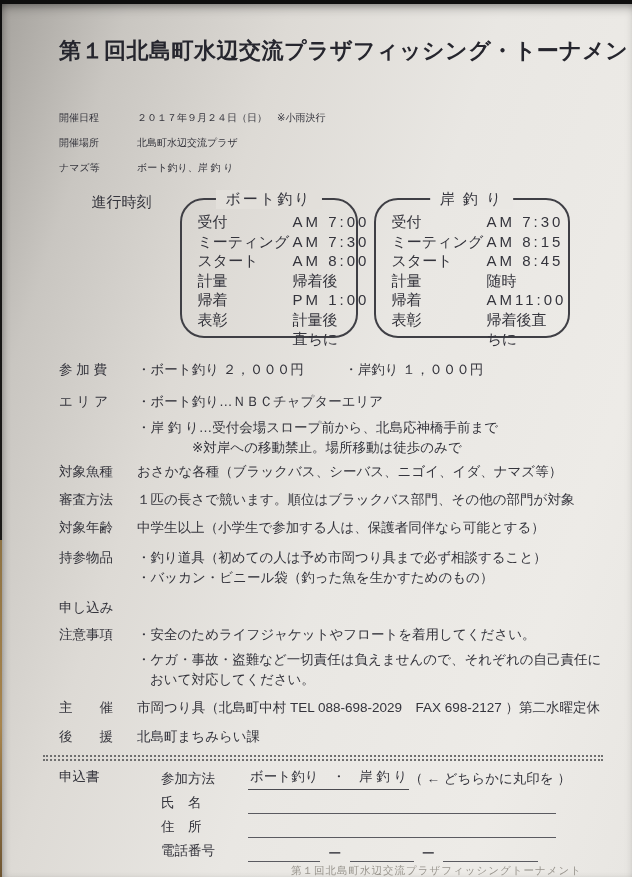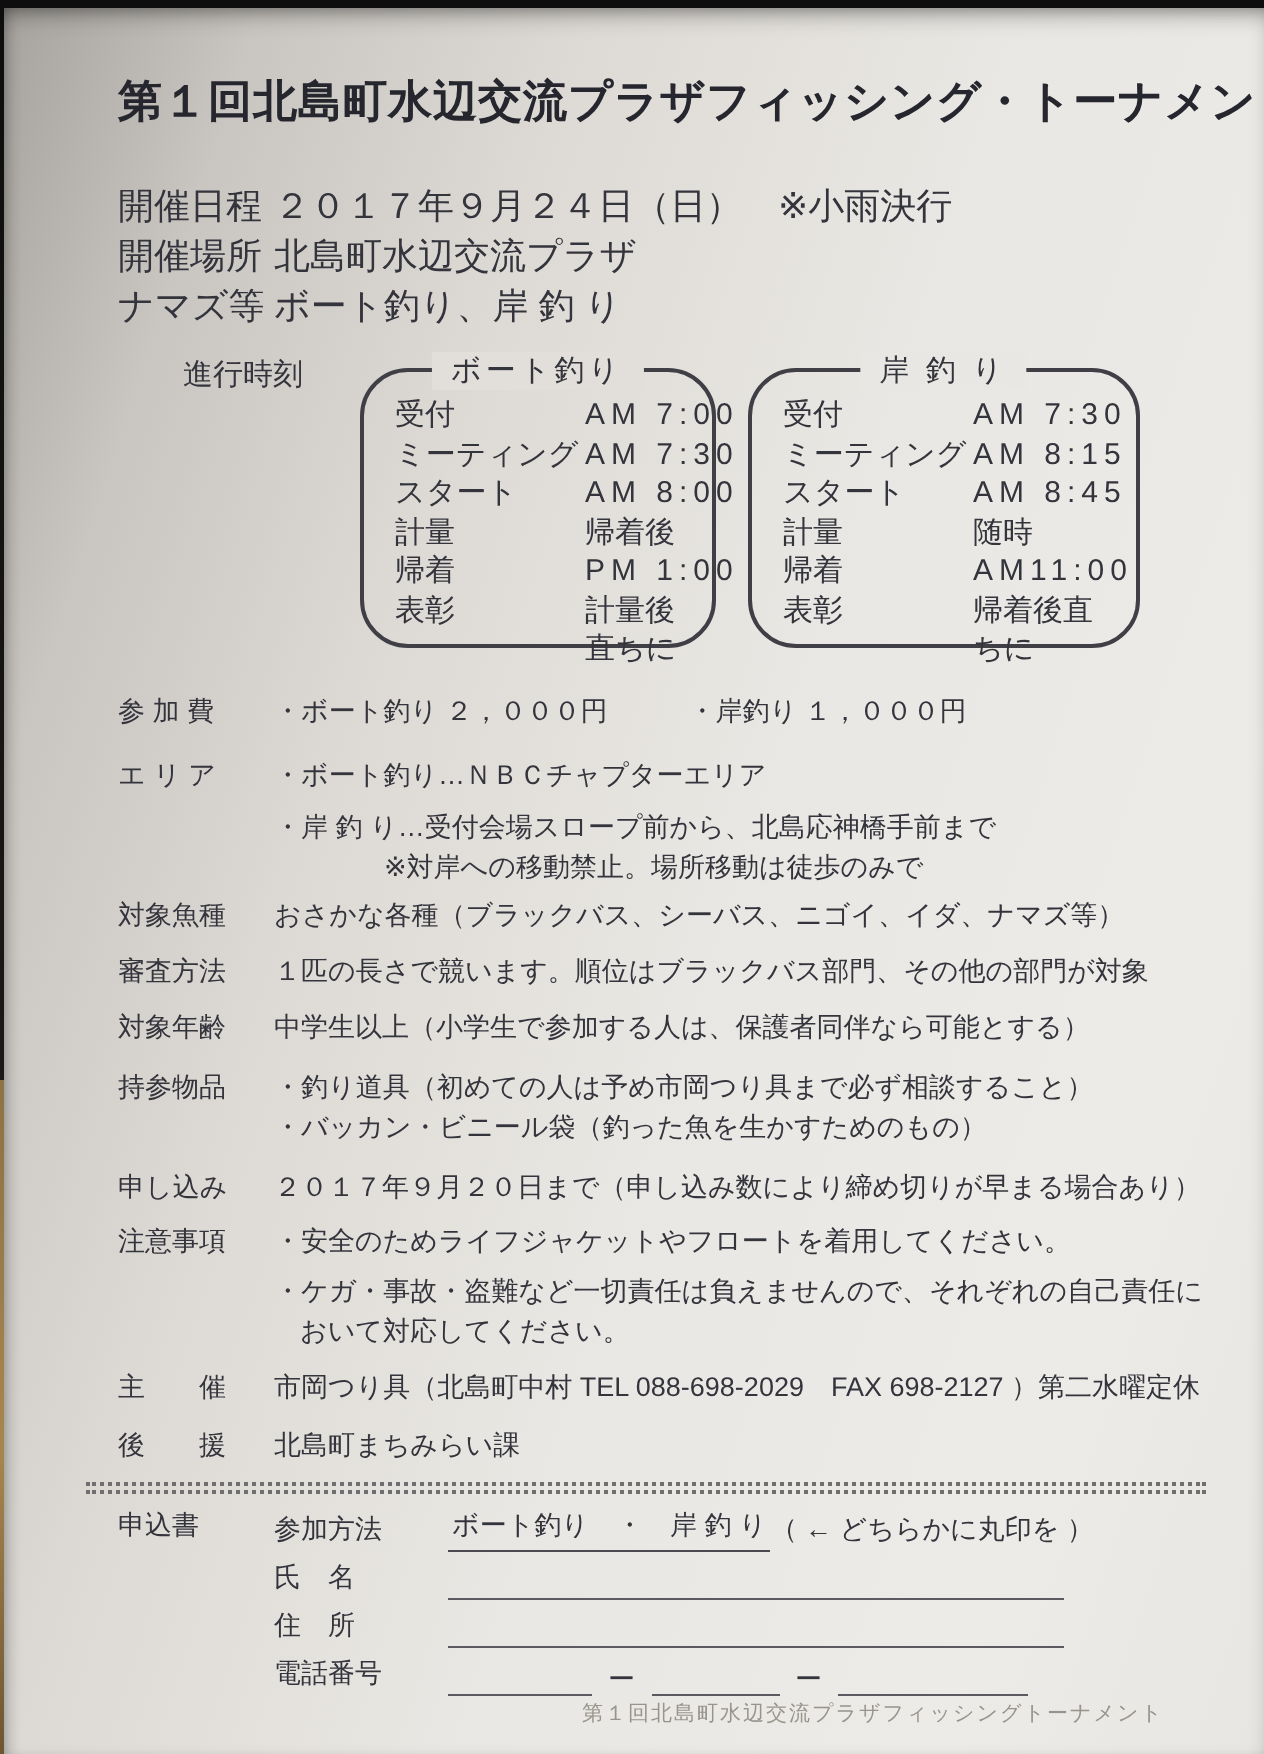--- a/index.html
+++ b/index.html
@@ -5,21 +5,21 @@
   html,body{margin:0;padding:0;background:#111;}
   .photo{position:relative;width:632px;height:877px;background:linear-gradient(180deg,#0e0e0e,#23211e);overflow:hidden;
          font-family:"Liberation Sans","DejaVu Sans",sans-serif;}
   .wood-edge{position:absolute;left:0;top:540px;bottom:0;width:7px;
          background:linear-gradient(180deg,#8d7243,#a8854e 55%,#6e5532);}
   .paper{position:absolute;left:2px;top:4px;right:0;bottom:0;box-sizing:border-box;
          background:linear-gradient(108deg,#a6a39e 0%,#c9c6c1 14%,#dddad5 32%,#e9e7e3 55%,#edebe7 82%,#e8e6e2 100%);
          box-shadow:inset 0 7px 12px -6px rgba(0,0,0,.5), inset 4px 0 8px -4px rgba(0,0,0,.3);
          padding:33px 30px 0 57px;color:#34343c;}
   .title{font-size:22px;line-height:28px;font-weight:bold;color:#26262e;letter-spacing:.5px;white-space:nowrap;}
-  .info{margin-top:26px;font-size:18px;}
+  .info{margin-top:40px;font-size:10px;}
   .info-row{display:flex;line-height:25px;}
   .info-label{width:78px;flex:none;}
   .info-note{margin-left:78px;line-height:20px;}
   .schedule{display:flex;margin-top:12px;font-size:15px;justify-content:center;}
   .schedule-label{width:88px;flex:none;line-height:20px;}
   .sbox{position:relative;border:2px solid #3f3f45;border-radius:24px;margin-top:6px;
         padding:12px 12px 8px 16px;box-sizing:border-box;height:140px;}
   .sbox-boat{width:178px;}
   .sbox-shore{width:196px;margin-left:16px;}
   .sbox-title{position:absolute;top:-10px;left:50%;transform:translateX(-50%);
@@ -32,21 +32,21 @@
   .d-label{width:78px;flex:none;white-space:nowrap;}
   .d-text{flex:1;white-space:nowrap;}
   .ind55{padding-left:55px;}
   .ind13{padding-left:13px;}
   .dotted{height:2px;width:560px;margin:8px 0 0 -16px;
         border-top:2px dotted #6f6f6f;border-bottom:2px dotted #6f6f6f;}
   .form{display:flex;font-size:13.5px;margin-top:4px;}
   .form-label{width:78px;flex:none;line-height:23px;}
   .form-body{flex:1;}
   .f-row{display:flex;line-height:23px;margin-bottom:1px;align-items:flex-end;}
-  .f-key{width:87px;flex:none;}
+  .f-key{width:87px;flex:none;margin-left:24px;}
   .f-opts{border-bottom:1px solid #4a4a50;padding:0 2px 1px;white-space:nowrap;}
   .f-note{white-space:nowrap;}
   .f-line{border-bottom:1px solid #5a5a60;height:17px;width:308px;}
   .phone-line{display:flex;align-items:flex-end;width:290px;}
   .seg{border-bottom:1px solid #5a5a60;height:15px;}
   .seg1{width:72px;}.seg2{width:64px;}.seg3{flex:1;}
   .dash{padding:0 8px;line-height:17px;}
   .footer{margin-top:2px;text-align:right;padding-right:20px;font-size:10.5px;
         color:#98948d;letter-spacing:1px;}
 </style>
@@ -166,21 +166,20 @@
       <div class="d-row" style="margin-top:10px">
         <span class="d-label">持参物品</span>
         <span class="d-text">・釣り道具（初めての人は予め市岡つり具まで必ず相談すること）</span>
       </div>
       <div class="d-row">
         <span class="d-label"></span>
         <span class="d-text">・バッカン・ビニール袋（釣った魚を生かすためのもの）</span>
       </div>
       <div class="d-row" style="margin-top:10px">
         <span class="d-label">申し込み</span>
-        <span class="d-text">２０１７年９月２０日まで（申し込み数により締め切りが早まる場合あり）</span>
       </div>
       <div class="d-row" style="margin-top:7px">
         <span class="d-label">注意事項</span>
         <span class="d-text">・安全のためライフジャケットやフロートを着用してください。</span>
       </div>
       <div class="d-row" style="margin-top:5px">
         <span class="d-label"></span>
         <span class="d-text">・ケガ・事故・盗難など一切責任は負えませんので、それぞれの自己責任に</span>
       </div>
       <div class="d-row">

